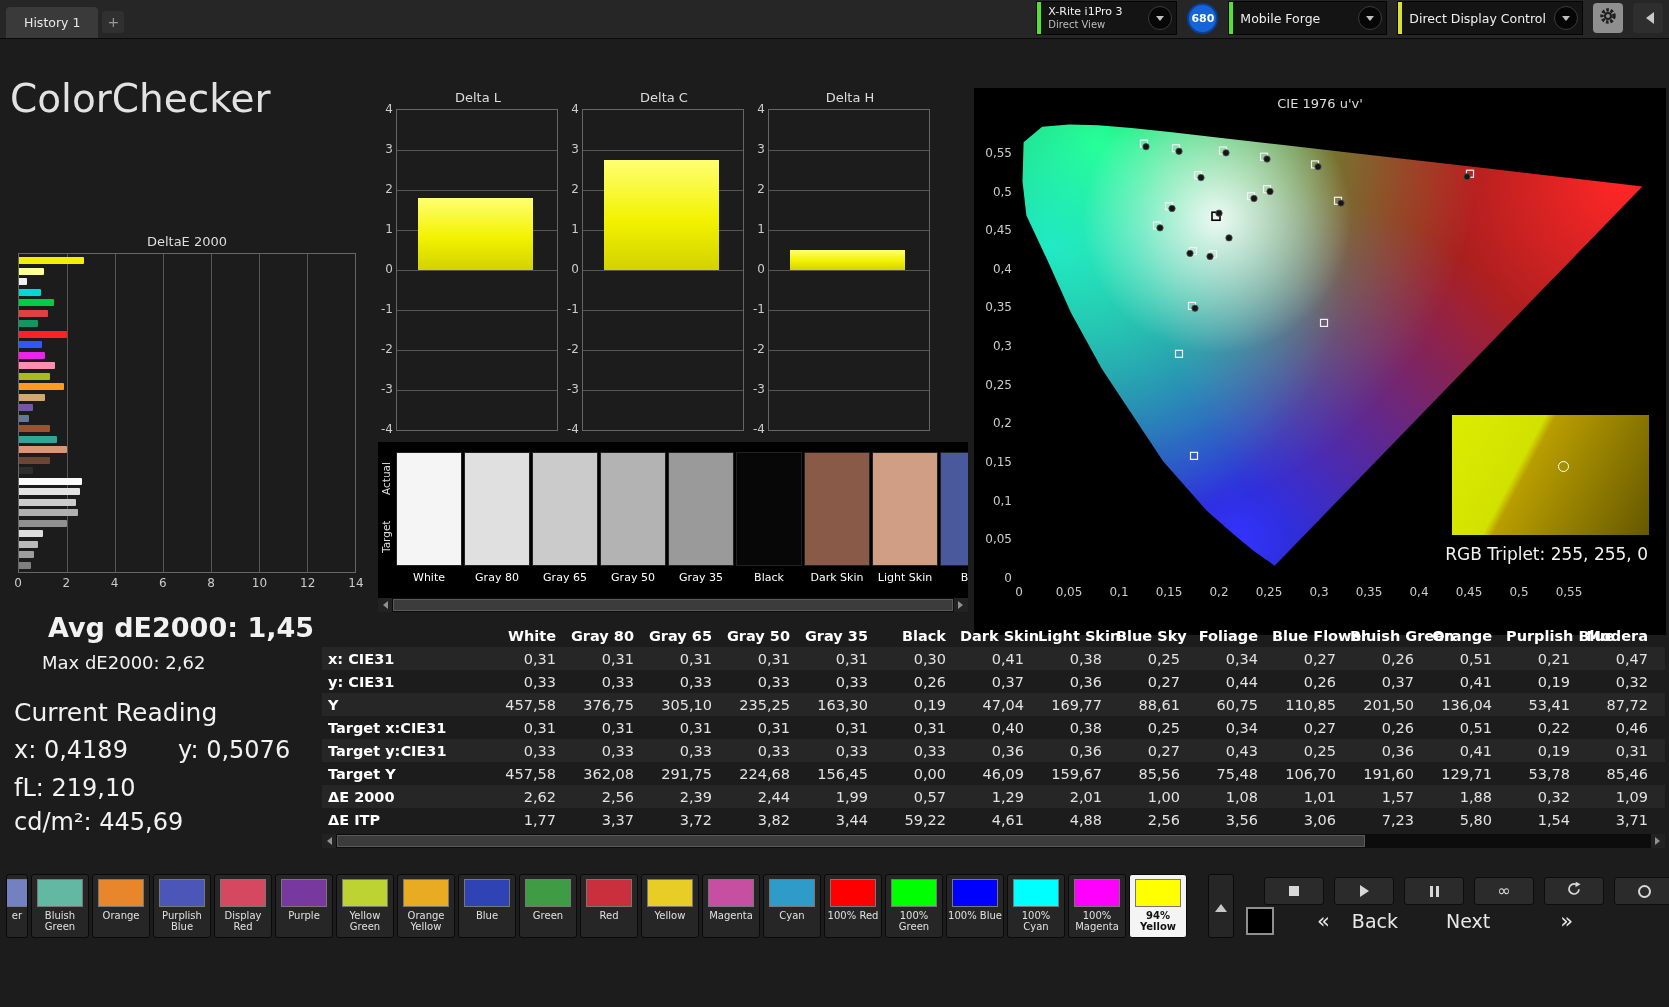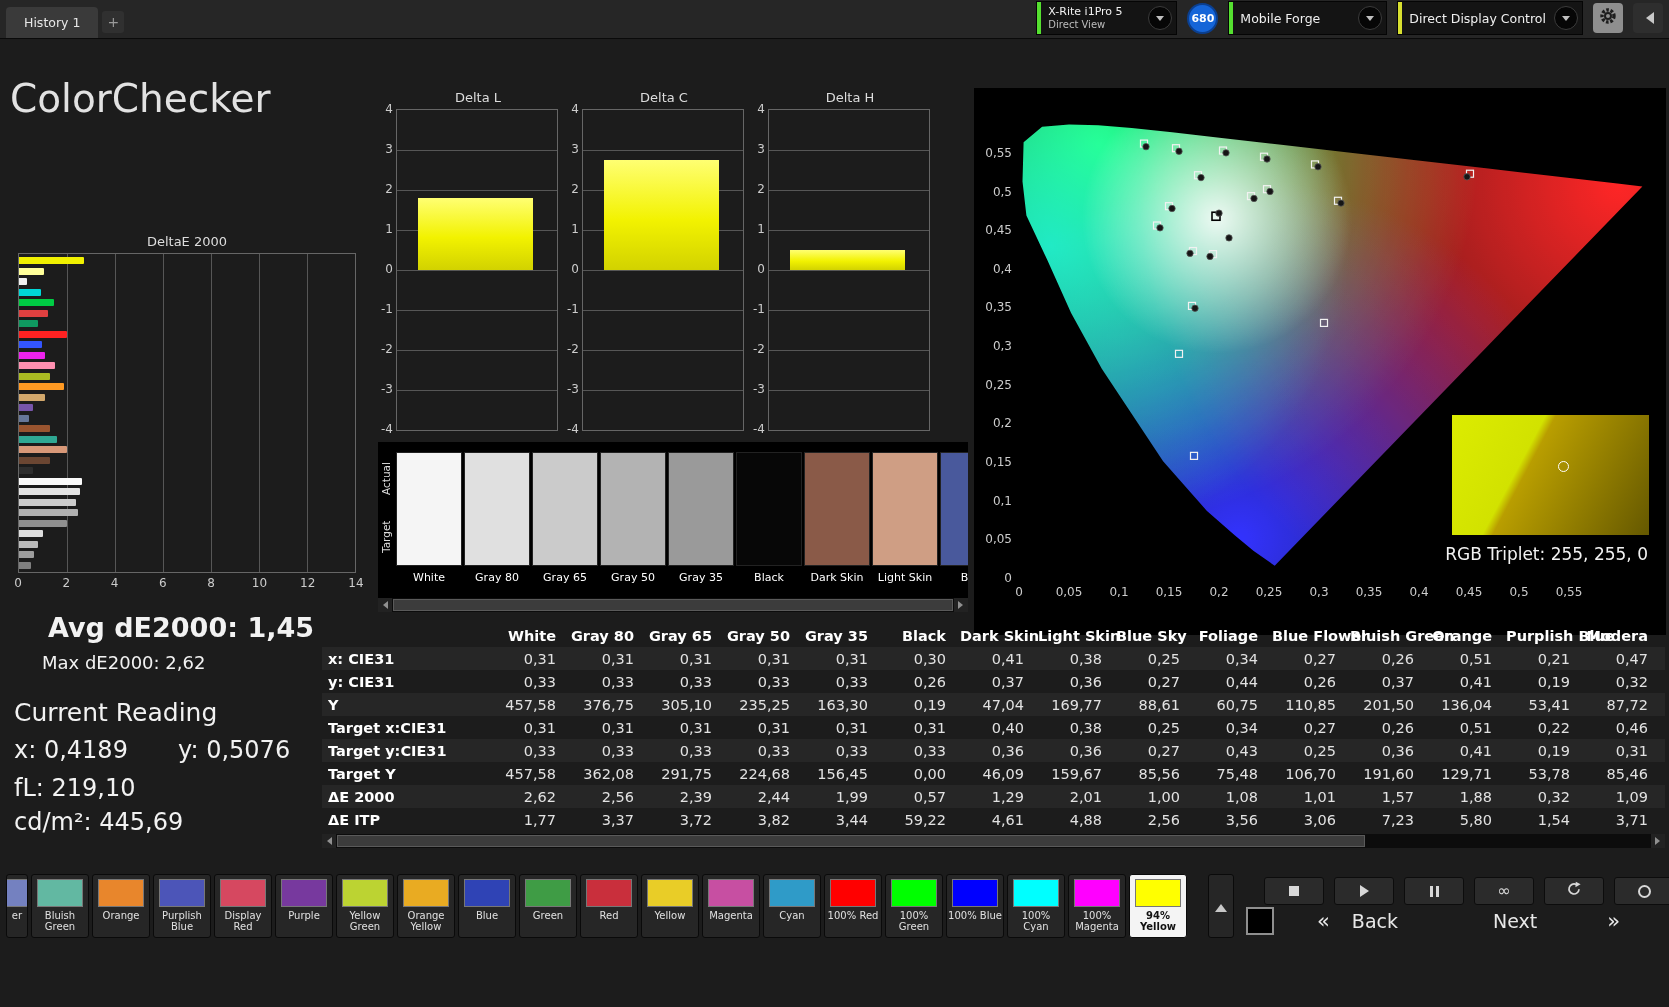--- a/index.html
+++ b/index.html
@@ -99,34 +99,34 @@
   .ic-play{width:0;height:0;border:6px solid transparent;border-left:9px solid #d8d8d8;margin-left:6px;}
   .ic-bar{width:3px;height:11px;background:#d8d8d8;}
   .ic-inf{font-size:16px;color:#d8d8d8;line-height:1;}
   .ic-dot{width:9px;height:9px;border:2px solid #d8d8d8;border-radius:50%;}
   .t-bottom{position:absolute;left:0;top:33px;right:0;display:flex;align-items:center;}
   .pattern-btn{width:28px;height:28px;background:#000;border:2px solid #8f8f8f;margin-left:2px;box-sizing:border-box;}
   .nav-chev{font-size:21px;color:#e8e8e8;}
   .nav-lbl{font-size:19px;color:#e8e8e8;}
   .back-chev{margin-left:43px;}
   .back-lbl{margin-left:22px;}
-  .next-lbl{margin-left:95px;}
+  .next-lbl{margin-left:48px;}
   .next-chev{margin-left:70px;}
 </style>
 </head>
 <body>
 
 <div class="topbar">
   <div class="tab">History 1</div>
   <div class="newtab">+</div>
   <div class="top-right">
     <div class="dropdown">
       <span class="accent" style="background: rgb(85, 224, 48);"></span>
       <div class="dd-lines">
-        <div class="dd-l1">X-Rite i1Pro 5</div>
+        <div class="dd-l1">X-Rite i1Pro 3</div>
         <div class="dd-l2">Direct View</div>
       </div>
       <div class="dd-arrow">
           <span class="tri-down"></span>
         </div>
     </div>
     <div class="badge">680</div>
     <div class="dropdown">
       <span class="accent" style="background: rgb(85, 224, 48);"></span>
       <div class="dd-single">Mobile Forge</div>
@@ -433,20 +433,21 @@
       <circle cx="280" cy="110.457" r="3.2" fill="#151515" stroke="#555555" stroke-width="0.8"></circle>
       <circle cx="227" cy="89.58600000000001" r="3.2" fill="#151515" stroke="#555555" stroke-width="0.8"></circle>
       <circle cx="198" cy="120.50600000000003" r="3.2" fill="#151515" stroke="#555555" stroke-width="0.8"></circle>
       <circle cx="186" cy="139.83100000000002" r="3.2" fill="#151515" stroke="#555555" stroke-width="0.8"></circle>
       <circle cx="216" cy="165.34000000000003" r="3.2" fill="#151515" stroke="#555555" stroke-width="0.8"></circle>
       <circle cx="236" cy="168.43200000000002" r="3.2" fill="#151515" stroke="#555555" stroke-width="0.8"></circle>
       <circle cx="221" cy="220.223" r="3.2" fill="#151515" stroke="#555555" stroke-width="0.8"></circle>
       <circle cx="245" cy="125.144" r="3.2" fill="#151515" stroke="#555555" stroke-width="0.8"></circle>
       <circle cx="255" cy="149.88" r="3.2" fill="#151515" stroke="#555555" stroke-width="0.8"></circle>
     </svg>
+  <div class="cie-title">CIE 1976 u'v'</div>
   <div class="cie-inset">
     <div class="inset-marker"></div>
   </div>
   <div class="cie-caption">RGB Triplet: 255, 255, 0</div>
 </div>
 
 <div class="stat stat-avg">Avg dE2000: 1,45</div>
 <div class="stat stat-max">Max dE2000: 2,62</div>
 <div class="stat stat-cr">Current Reading</div>
 <div class="stat stat-x">x: 0,4189</div>

